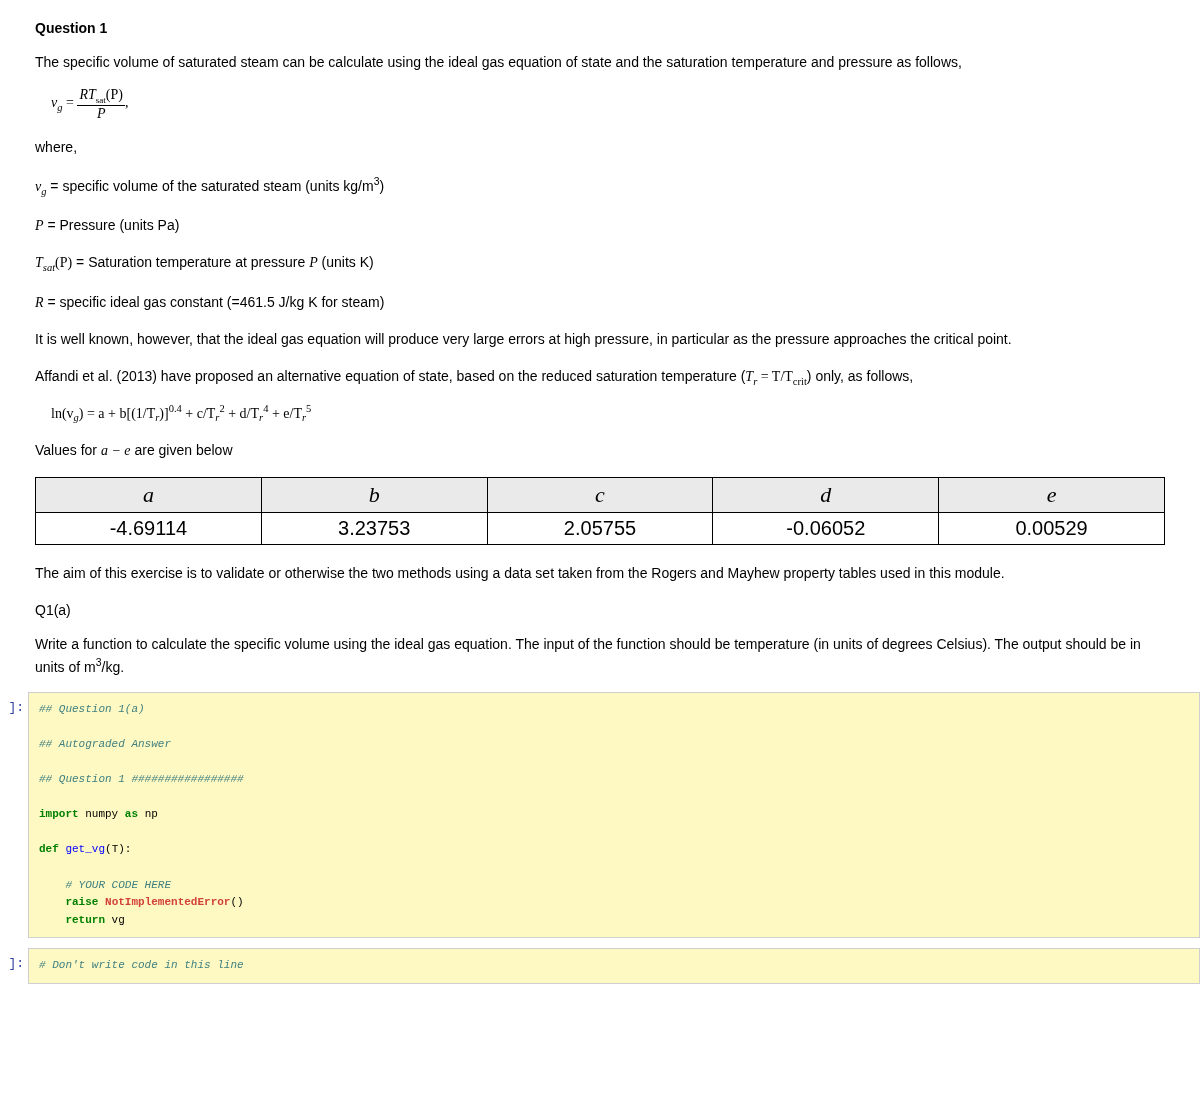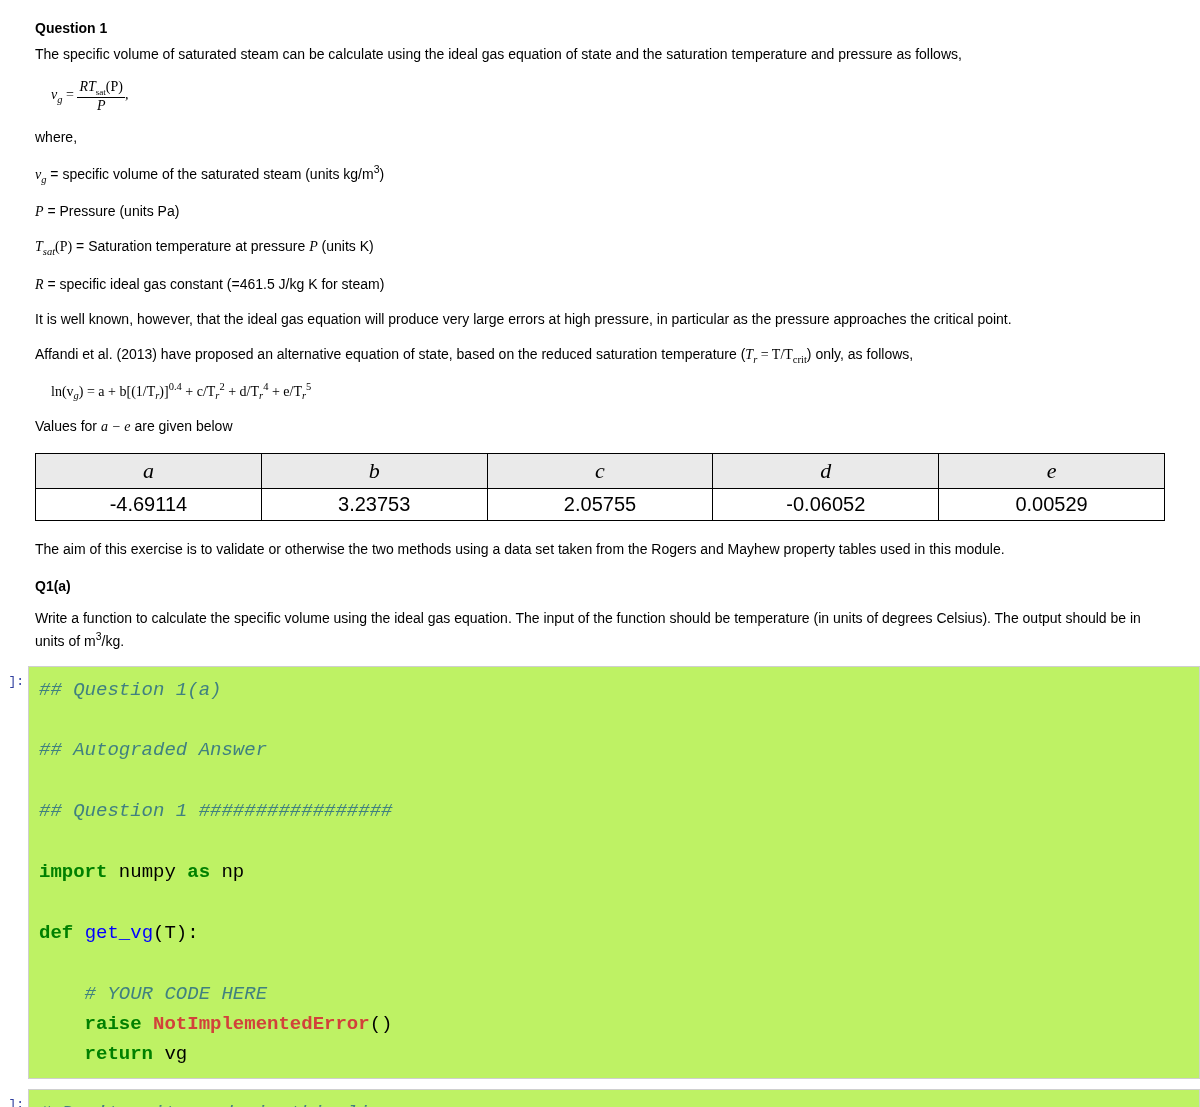--- a/index.html
+++ b/index.html
@@ -13,21 +13,21 @@
       width: 1200px;
     }
     .content-area {
       padding: 20px 35px 0 35px;
     }
     .question-title {
       font-weight: bold;
       font-size: 14px;
     }
     p {
-      margin: 8px 0 14px 0;
+      margin: 16px 0 14px 0;
       line-height: 1.5;
     }
     .math-line {
       margin: 0 0 14px 16px;
       font-family: "Times New Roman", serif;
     }
     .fraction {
       display: inline-block;
       vertical-align: middle;
       text-align: center;
@@ -59,45 +59,45 @@
       text-align: center;
       width: 20%;
     }
     .coef-table td {
       border: 1px solid #000;
       font-size: 20px;
       padding: 4px;
       text-align: center;
     }
     .subheading {
-      font-weight: bold;
+      font-weight: normal;
       margin-top: 18px;
       margin-bottom: 14px;
     }
     .code-cell {
       display: flex;
       align-items: stretch;
       margin-top: 10px;
     }
     .prompt {
       width: 28px;
       flex: 0 0 28px;
       text-align: right;
       padding: 8px 4px 0 0;
       color: #303F9F;
       font-family: Menlo, Monaco, "Courier New", monospace;
       font-size: 13px;
     }
     .code-box {
       flex: 1;
       border: 1px solid #cfcfcf;
-      background: #bef264;
+      background: #fef9c3;
       padding: 8px 10px;
       font-family: Menlo, Monaco, "Courier New", monospace;
-      font-size: 19px;
+      font-size: 11px;
       line-height: 1.6;
       white-space: pre;
       overflow: hidden;
     }
     .code-box .cm { color: #408080; font-style: italic; }
     .code-box .kw { color: #008000; font-weight: bold; }
     .code-box .kn { color: #008000; font-weight: bold; }
     .code-box .fn { color: #0000FF; }
     .code-box .ex { color: #D2413A; font-weight: bold; }
     sup { font-size: 0.75em; }

